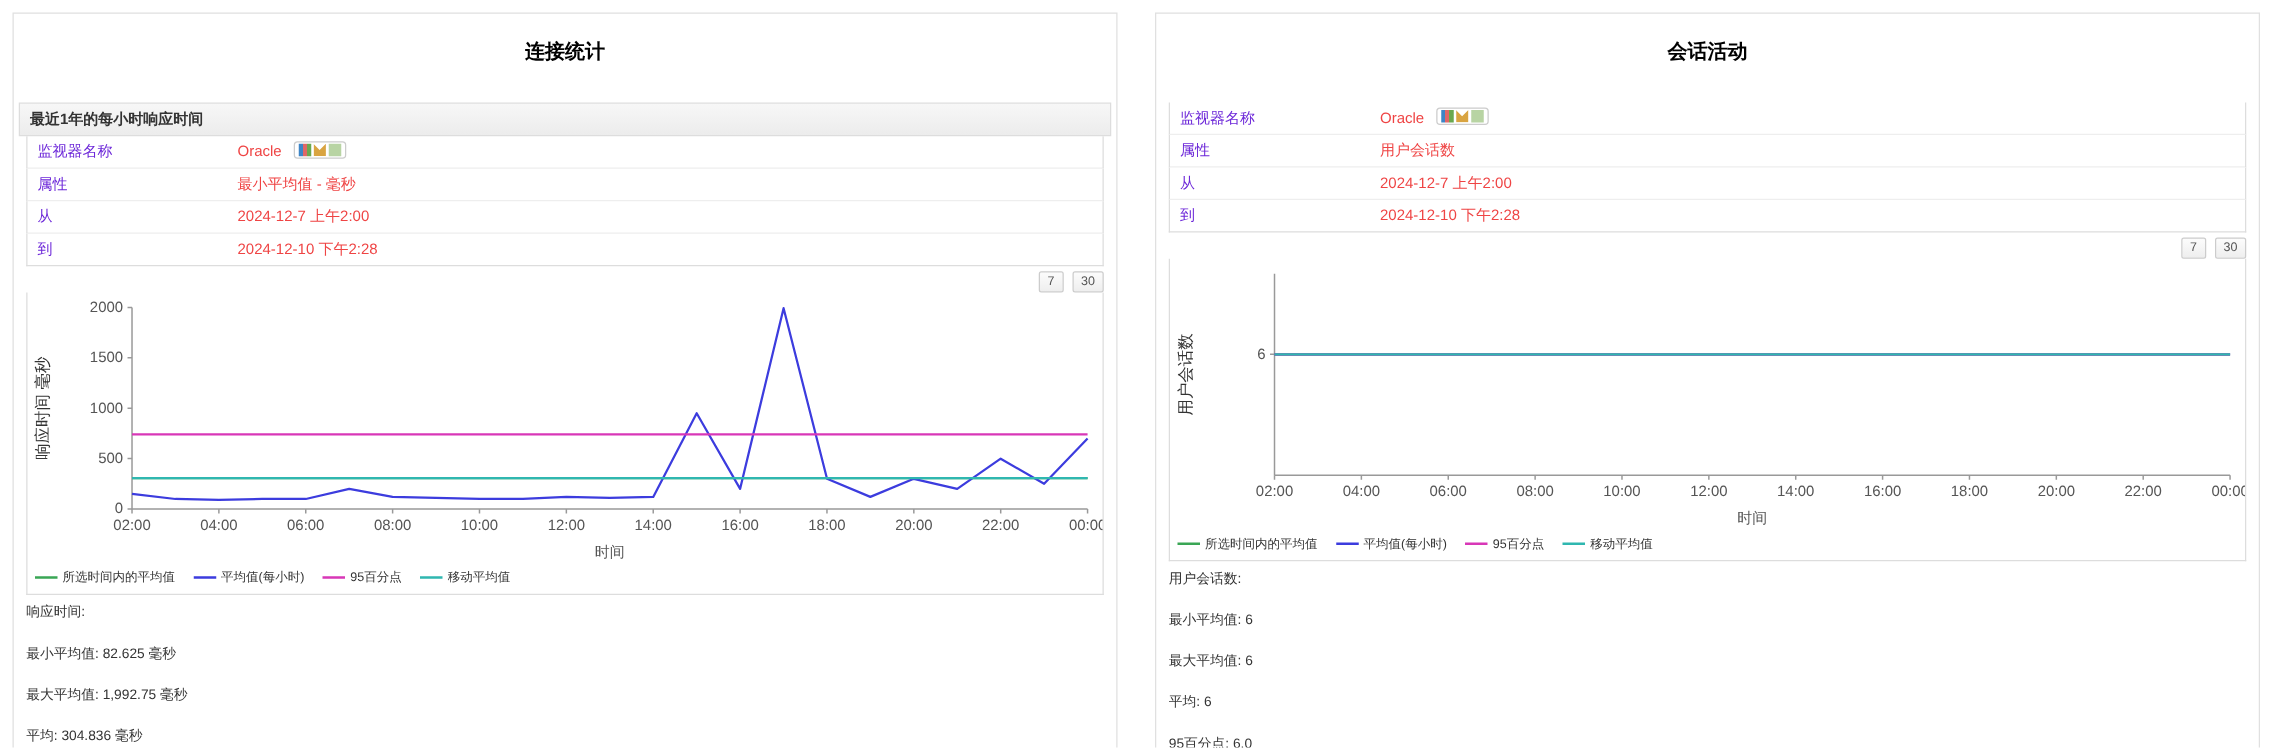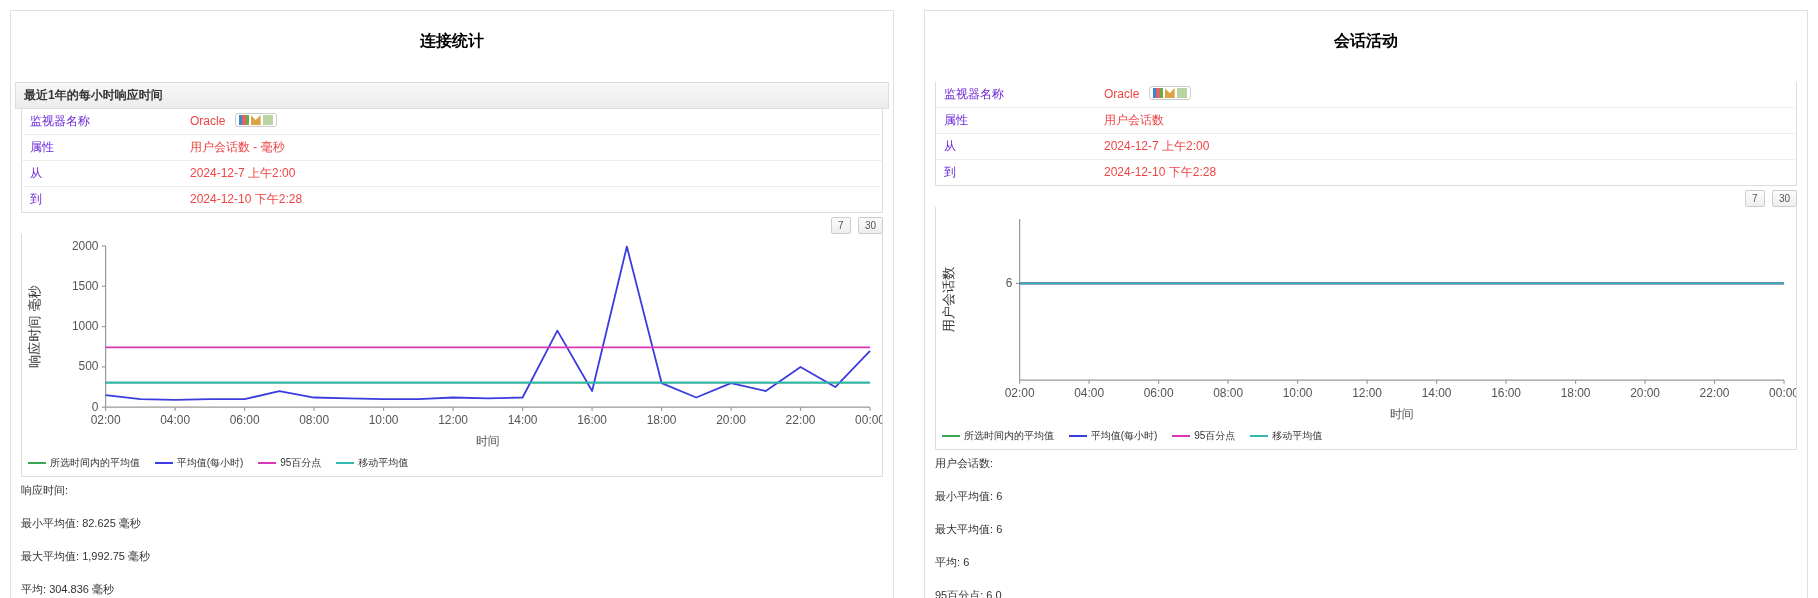--- a/index.html
+++ b/index.html
@@ -45,21 +45,21 @@
           <span>Oracle</span>
           <span class="icon-block">
             <span class="icon-mini icon-bar"></span>
             <span class="icon-mini icon-mail"></span>
             <span class="icon-mini icon-report"></span>
           </span>
         </span>
       </div>
       <div class="meta-row">
         <span class="meta-label">属性</span>
-        <span class="meta-value">用户会话数 - 毫秒</span>
+        <span class="meta-value">最小平均值 - 毫秒</span>
       </div>
       <div class="meta-row">
         <span class="meta-label">从</span>
         <span class="meta-value">2024-12-7 上午2:00</span>
       </div>
       <div class="meta-row">
         <span class="meta-label">到</span>
         <span class="meta-value">2024-12-10 下午2:28</span>
       </div>
     </div>

